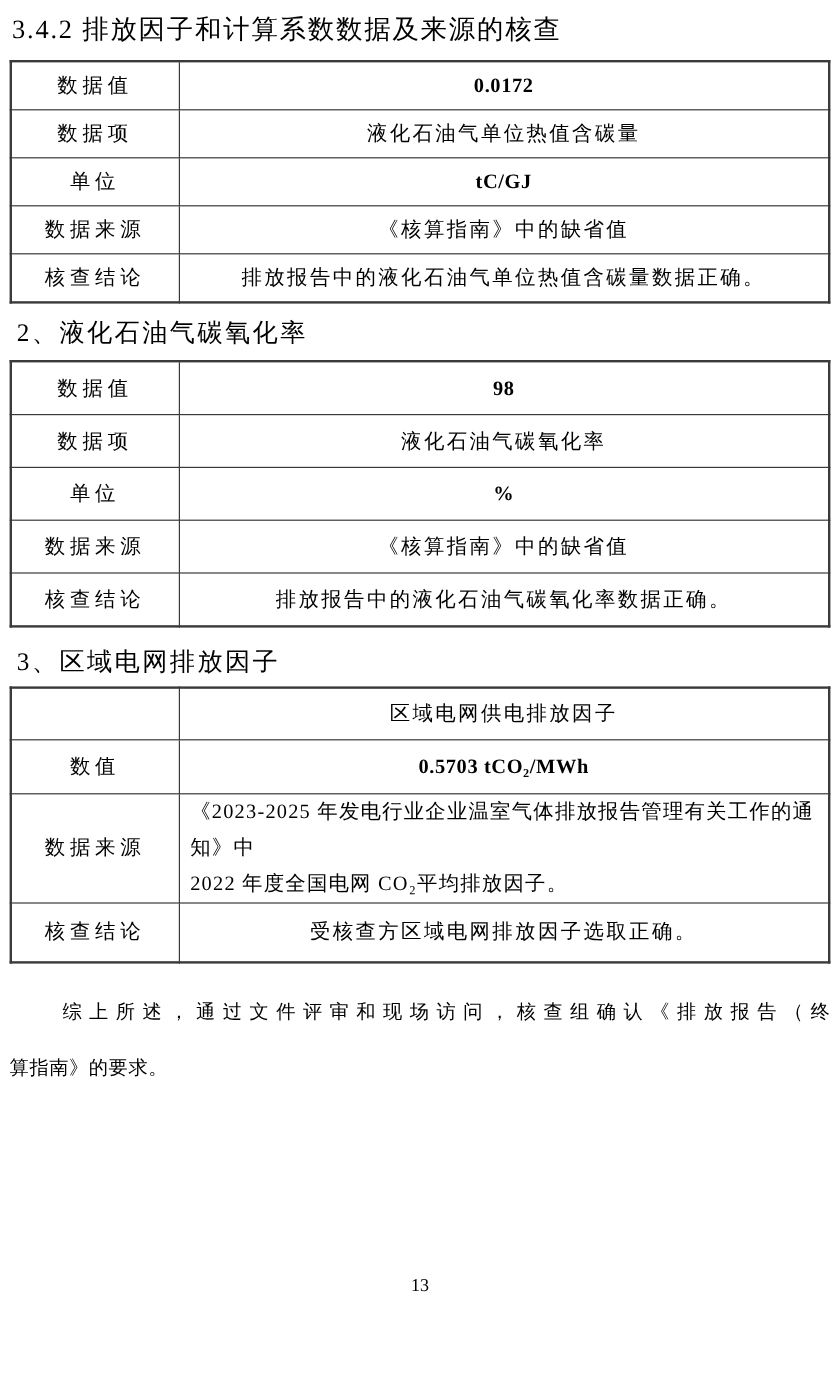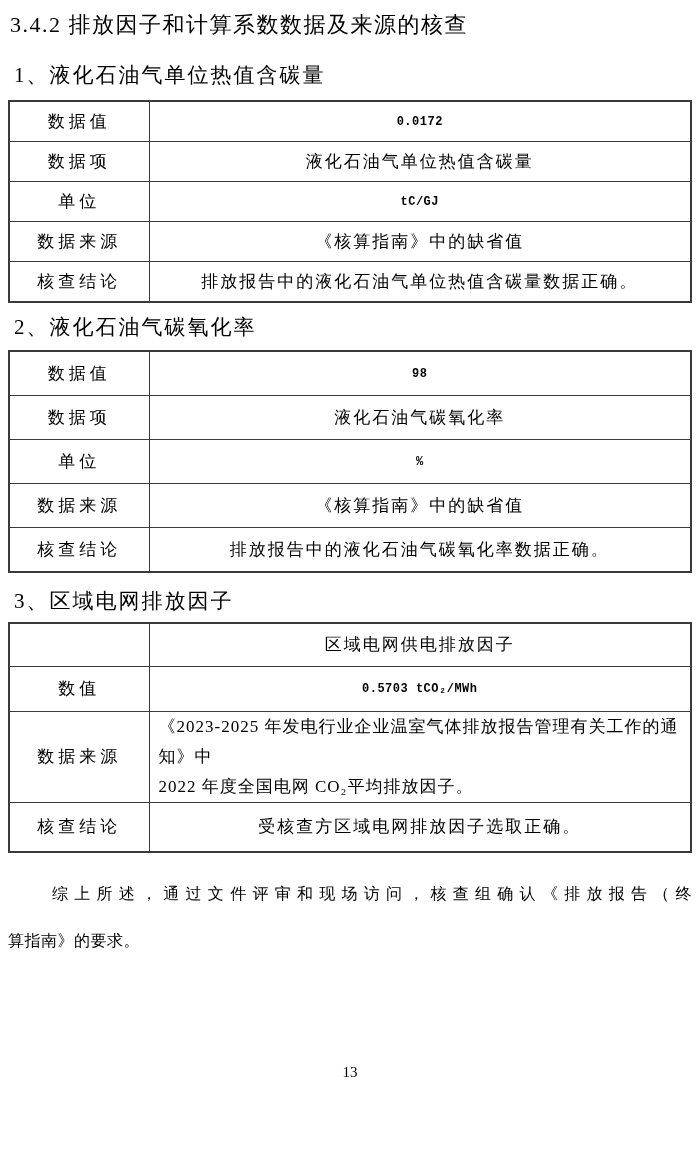--- a/index.html
+++ b/index.html
@@ -60,22 +60,21 @@
   td.lbl { letter-spacing: 4px; }
   .t1tbl td { height: 39px; }
   .t2tbl td { height: 43px; }
   .t3tbl td.r1 { height: 42px; }
   .t3tbl td.r2 { height: 44px; }
   .t3tbl td.r3 { height: 64px; }
   .t3tbl td.r4 { height: 48px; }
   td.num {
     font-weight: bold;
     letter-spacing: 0.5px;
-    font-size: 12px;
-    font-family: Liberation Mono, monospace;
+    font-size: 17px;
   }
   td.src-multiline {
     text-align: left;
     white-space: pre-line;
     line-height: 30px;
     padding: 0 6px 0 9px;
     letter-spacing: 1px;
   }
 
   .conclusion {
@@ -103,21 +102,20 @@
     font-size: 15px;
   }
 </style>
 </head>
 <body>
 
 <div class="page">
 
   <div class="doc-heading">3.4.2 排放因子和计算系数数据及来源的核查</div>
 
-  <div class="sec-title t1">1、液化石油气单位热值含碳量</div>
   <table class="data-table t1tbl">
     <colgroup>
         <col class="c1">
         <col>
       </colgroup>
     <tbody>
       <tr>
         <td class="lbl">数据值</td>
         <td class="num">0.0172</td>
       </tr>

